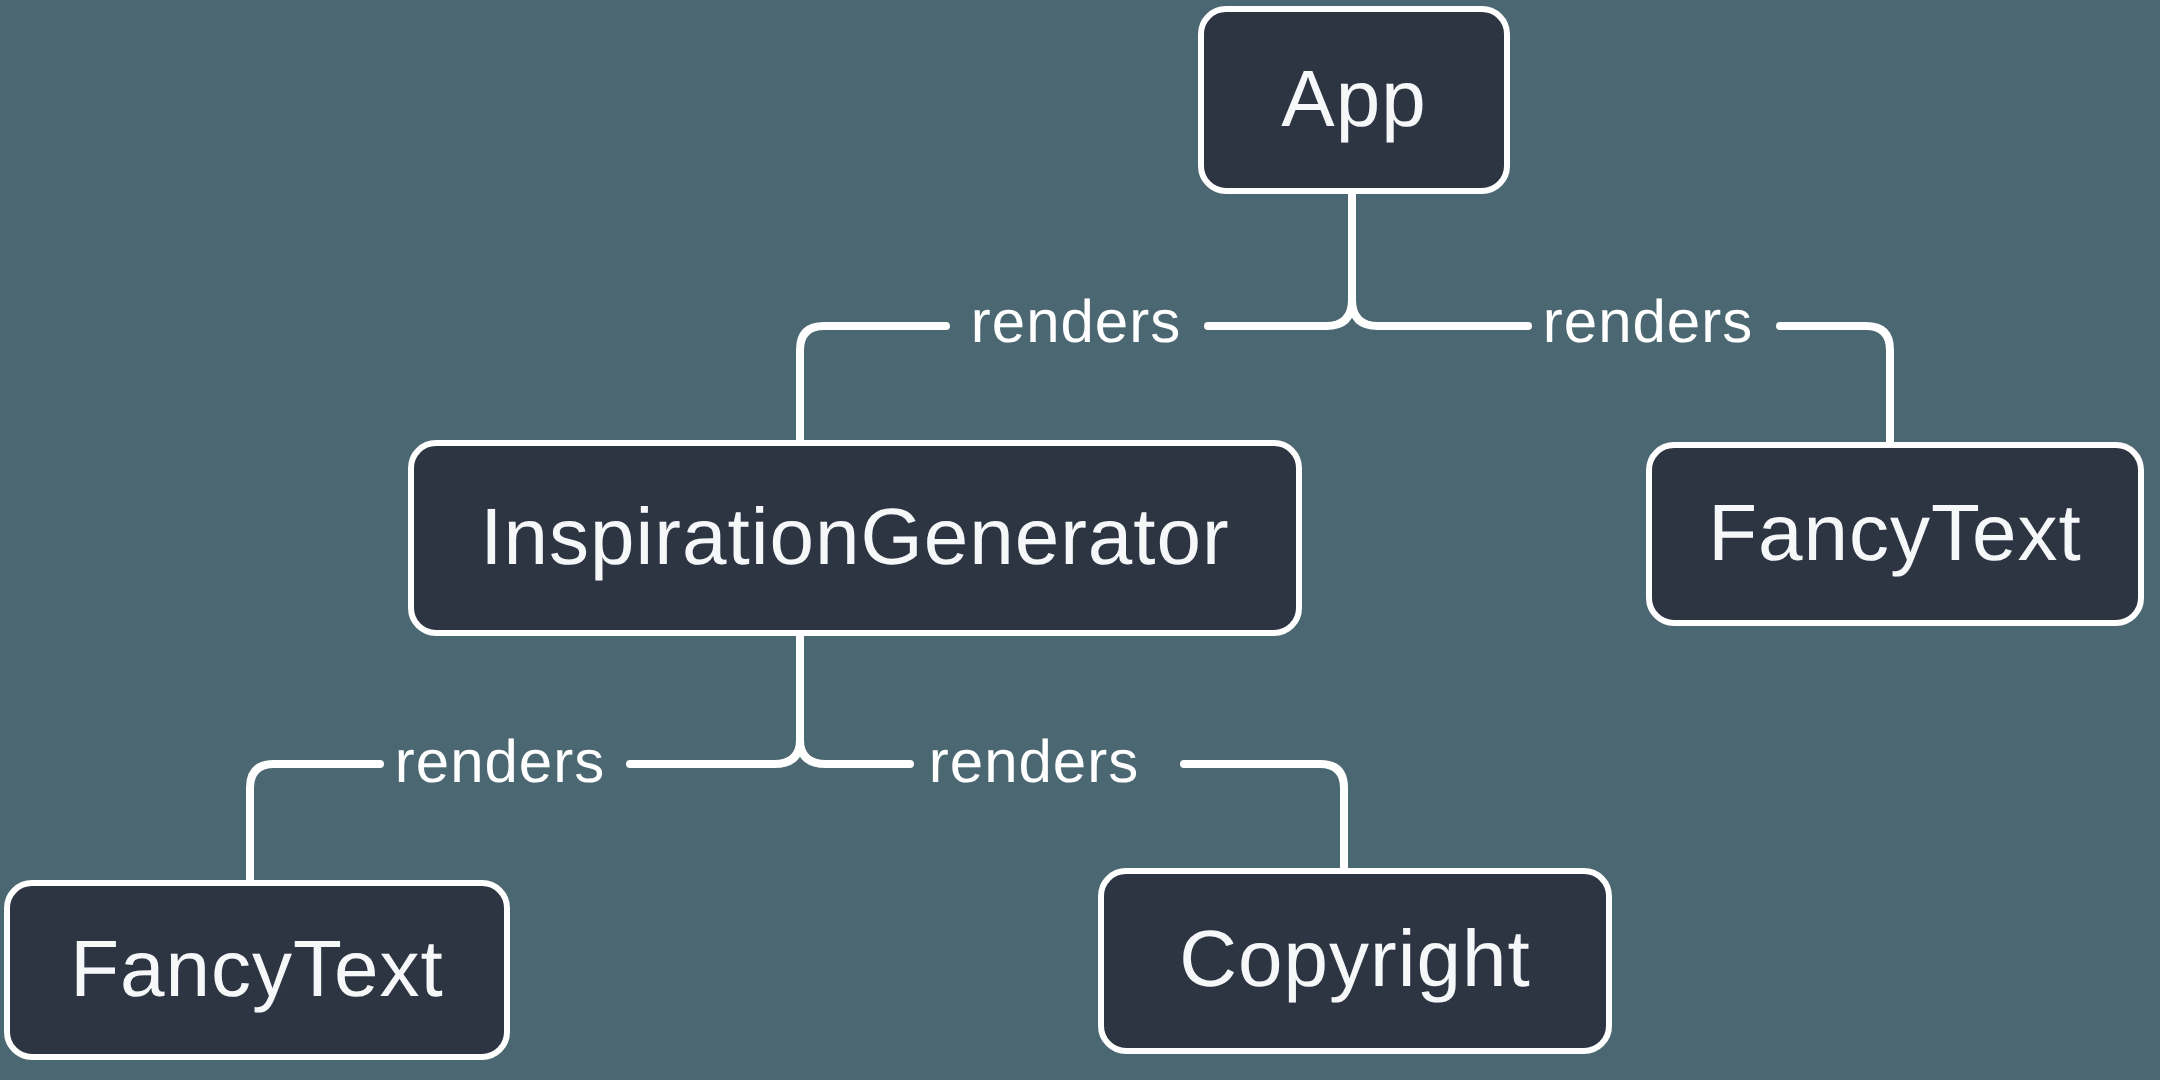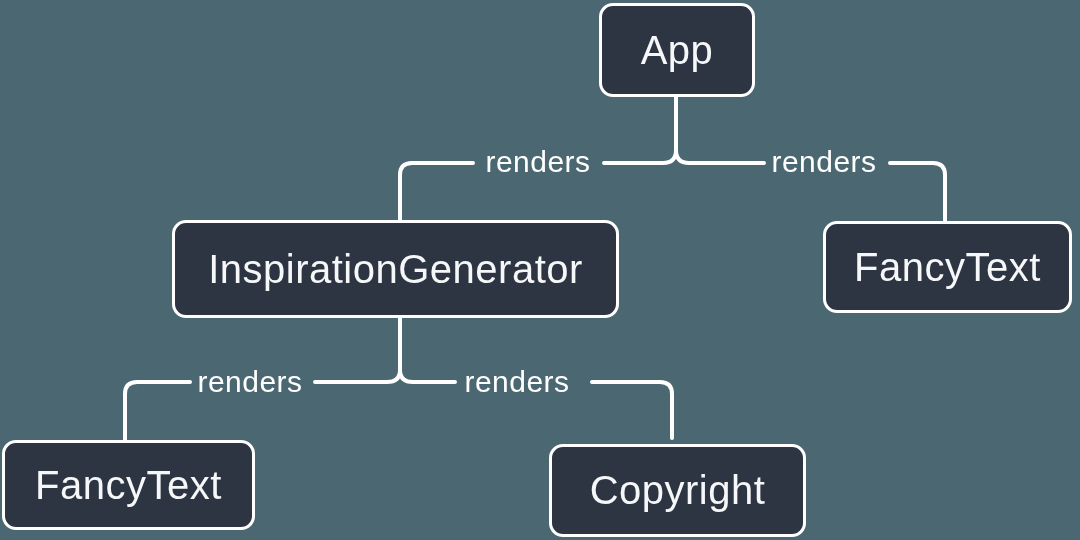--- a/index.html
+++ b/index.html
@@ -40,24 +40,24 @@
     color: var(--node_text);
     display: flex;
     align-items: center;
     justify-content: center;
     font-size: 40px;
     font-weight: 400;
     letter-spacing: 0.5px;
     white-space: nowrap;
   }
   .node-app          { left: 599px; top: 3px;   width: 156px; height: 94px; justify-content: center; }
-  .node-ig           { left: 172px; top: 220px; width: 447px; height: 98px; }
+  .node-ig           { left: 204px; top: 220px; width: 447px; height: 98px; }
   .node-fancy-right  { left: 823px; top: 221px; width: 249px; height: 92px; }
   .node-fancy-left   { left: 2px;   top: 440px; width: 253px; height: 90px; }
-  .node-copyright    { left: 549px; top: 444px; width: 257px; height: 93px; }
+  .node-copyright    { left: 549px; top: 434px; width: 257px; height: 93px; }
   .edge-label {
     position: absolute;
     transform: translate(-50%, -50%);
     color: var(--edge);
     font-size: 30px;
     font-weight: 400;
     letter-spacing: 0.5px;
     white-space: nowrap;
   }
   .edge-label-1 { left: 538px; top: 162px; }

